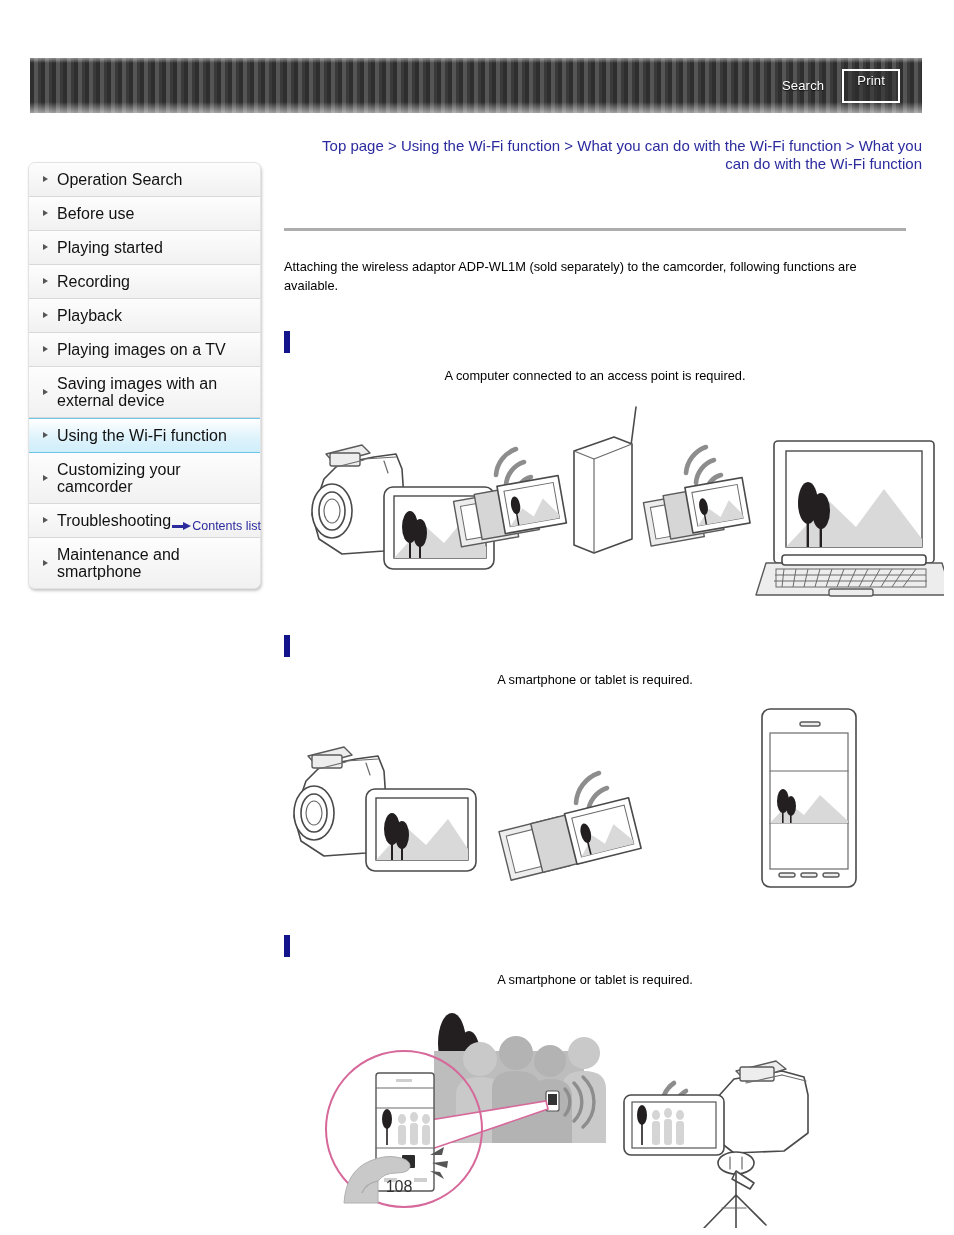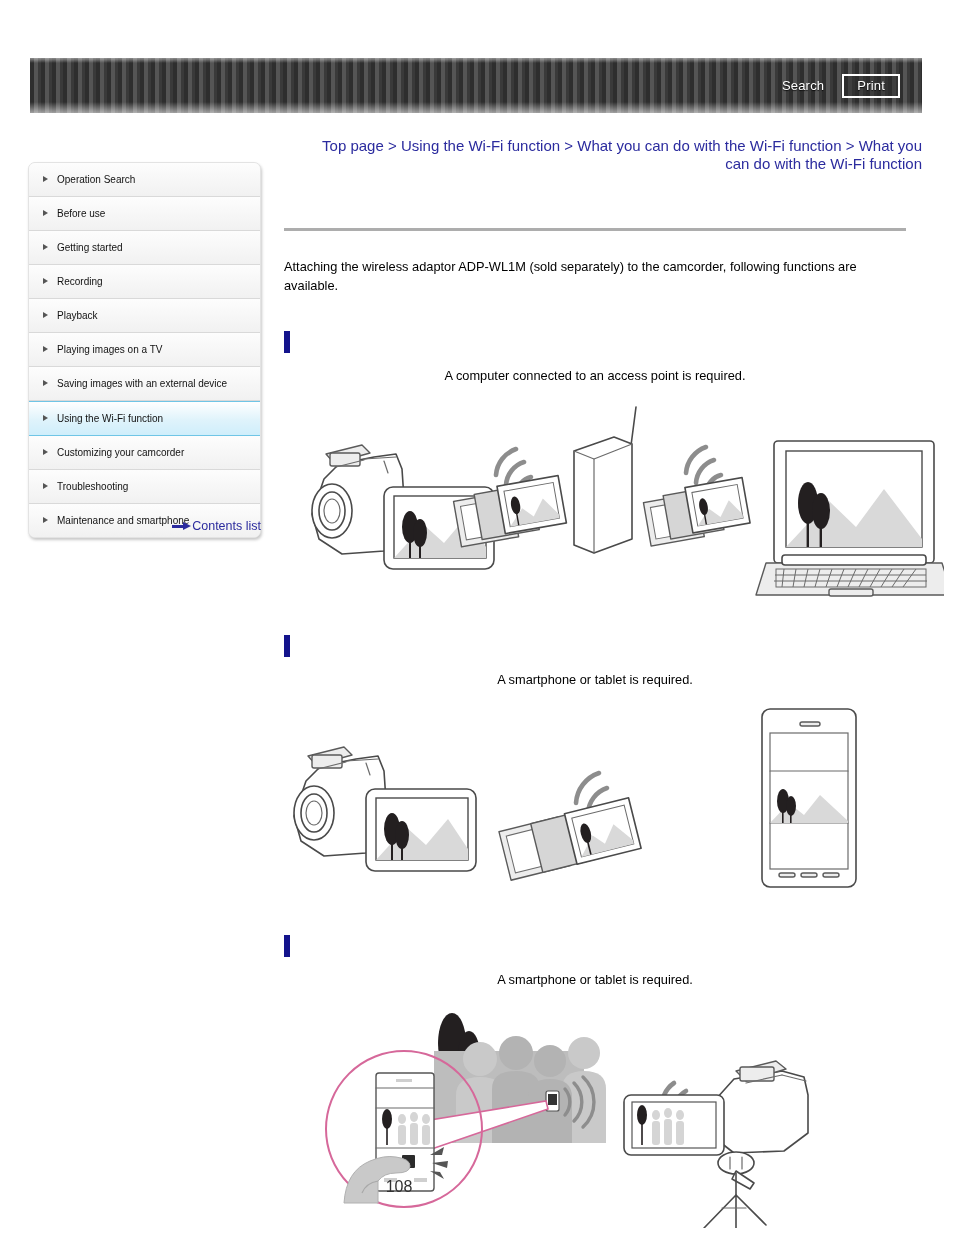--- a/index.html
+++ b/index.html
@@ -26,21 +26,21 @@
   }
   #search-button{
     color:#ffffff;font-size:13px;letter-spacing:.2px;
     margin-right:18px;cursor:pointer;
     text-shadow:0 1px 1px rgba(0,0,0,.8);
   }
   #print-button{
     color:#ffffff;font-size:13px;letter-spacing:.2px;
     border:2px solid #ffffff;
     background:rgba(45,45,45,.55);
-    padding:2px 13px 3px 13px;cursor:pointer;
+    padding:2px 13px 13px 13px;cursor:pointer;
     text-shadow:0 1px 1px rgba(0,0,0,.8);
   }
 
   
   #breadcrumb{
     position:absolute;left:300px;top:137px;width:622px;
     text-align:right;
     font-size:15px;line-height:18px;color:#2b2b9e;
   }
   #breadcrumb .crumb{cursor:pointer;}
@@ -52,21 +52,21 @@
     background:#f4f4f4;
     border-radius:7px;
     box-shadow:1px 2px 3px rgba(0,0,0,.22);
     overflow:hidden;
     border:1px solid #e3e3e3;
     box-sizing:border-box;
   }
   .nav-item{
     position:relative;
     padding:8px 10px 8px 28px;
-    font-size:10px;line-height:17px;
+    font-size:16px;line-height:17px;
     color:#111;
     border-bottom:1px solid #d9d9d9;
     background:linear-gradient(to bottom,#fdfdfd 0%,#f1f1f1 100%);
     cursor:pointer;
     box-sizing:border-box;
     min-height:30px;
   }
   .nav-item:last-child{border-bottom:none;}
   .nav-item .tri{
     position:absolute;left:14px;top:50%;margin-top:-3.5px;
@@ -155,21 +155,21 @@
   <div class="nav-item">
     <span class="tri"></span>
     <span>Operation Search</span>
   </div>
   <div class="nav-item">
     <span class="tri"></span>
     <span>Before use</span>
   </div>
   <div class="nav-item">
     <span class="tri"></span>
-    <span>Getting started</span>
+    <span>Playing started</span>
   </div>
   <div class="nav-item">
     <span class="tri"></span>
     <span>Recording</span>
   </div>
   <div class="nav-item">
     <span class="tri"></span>
     <span>Playback</span>
   </div>
   <div class="nav-item">

